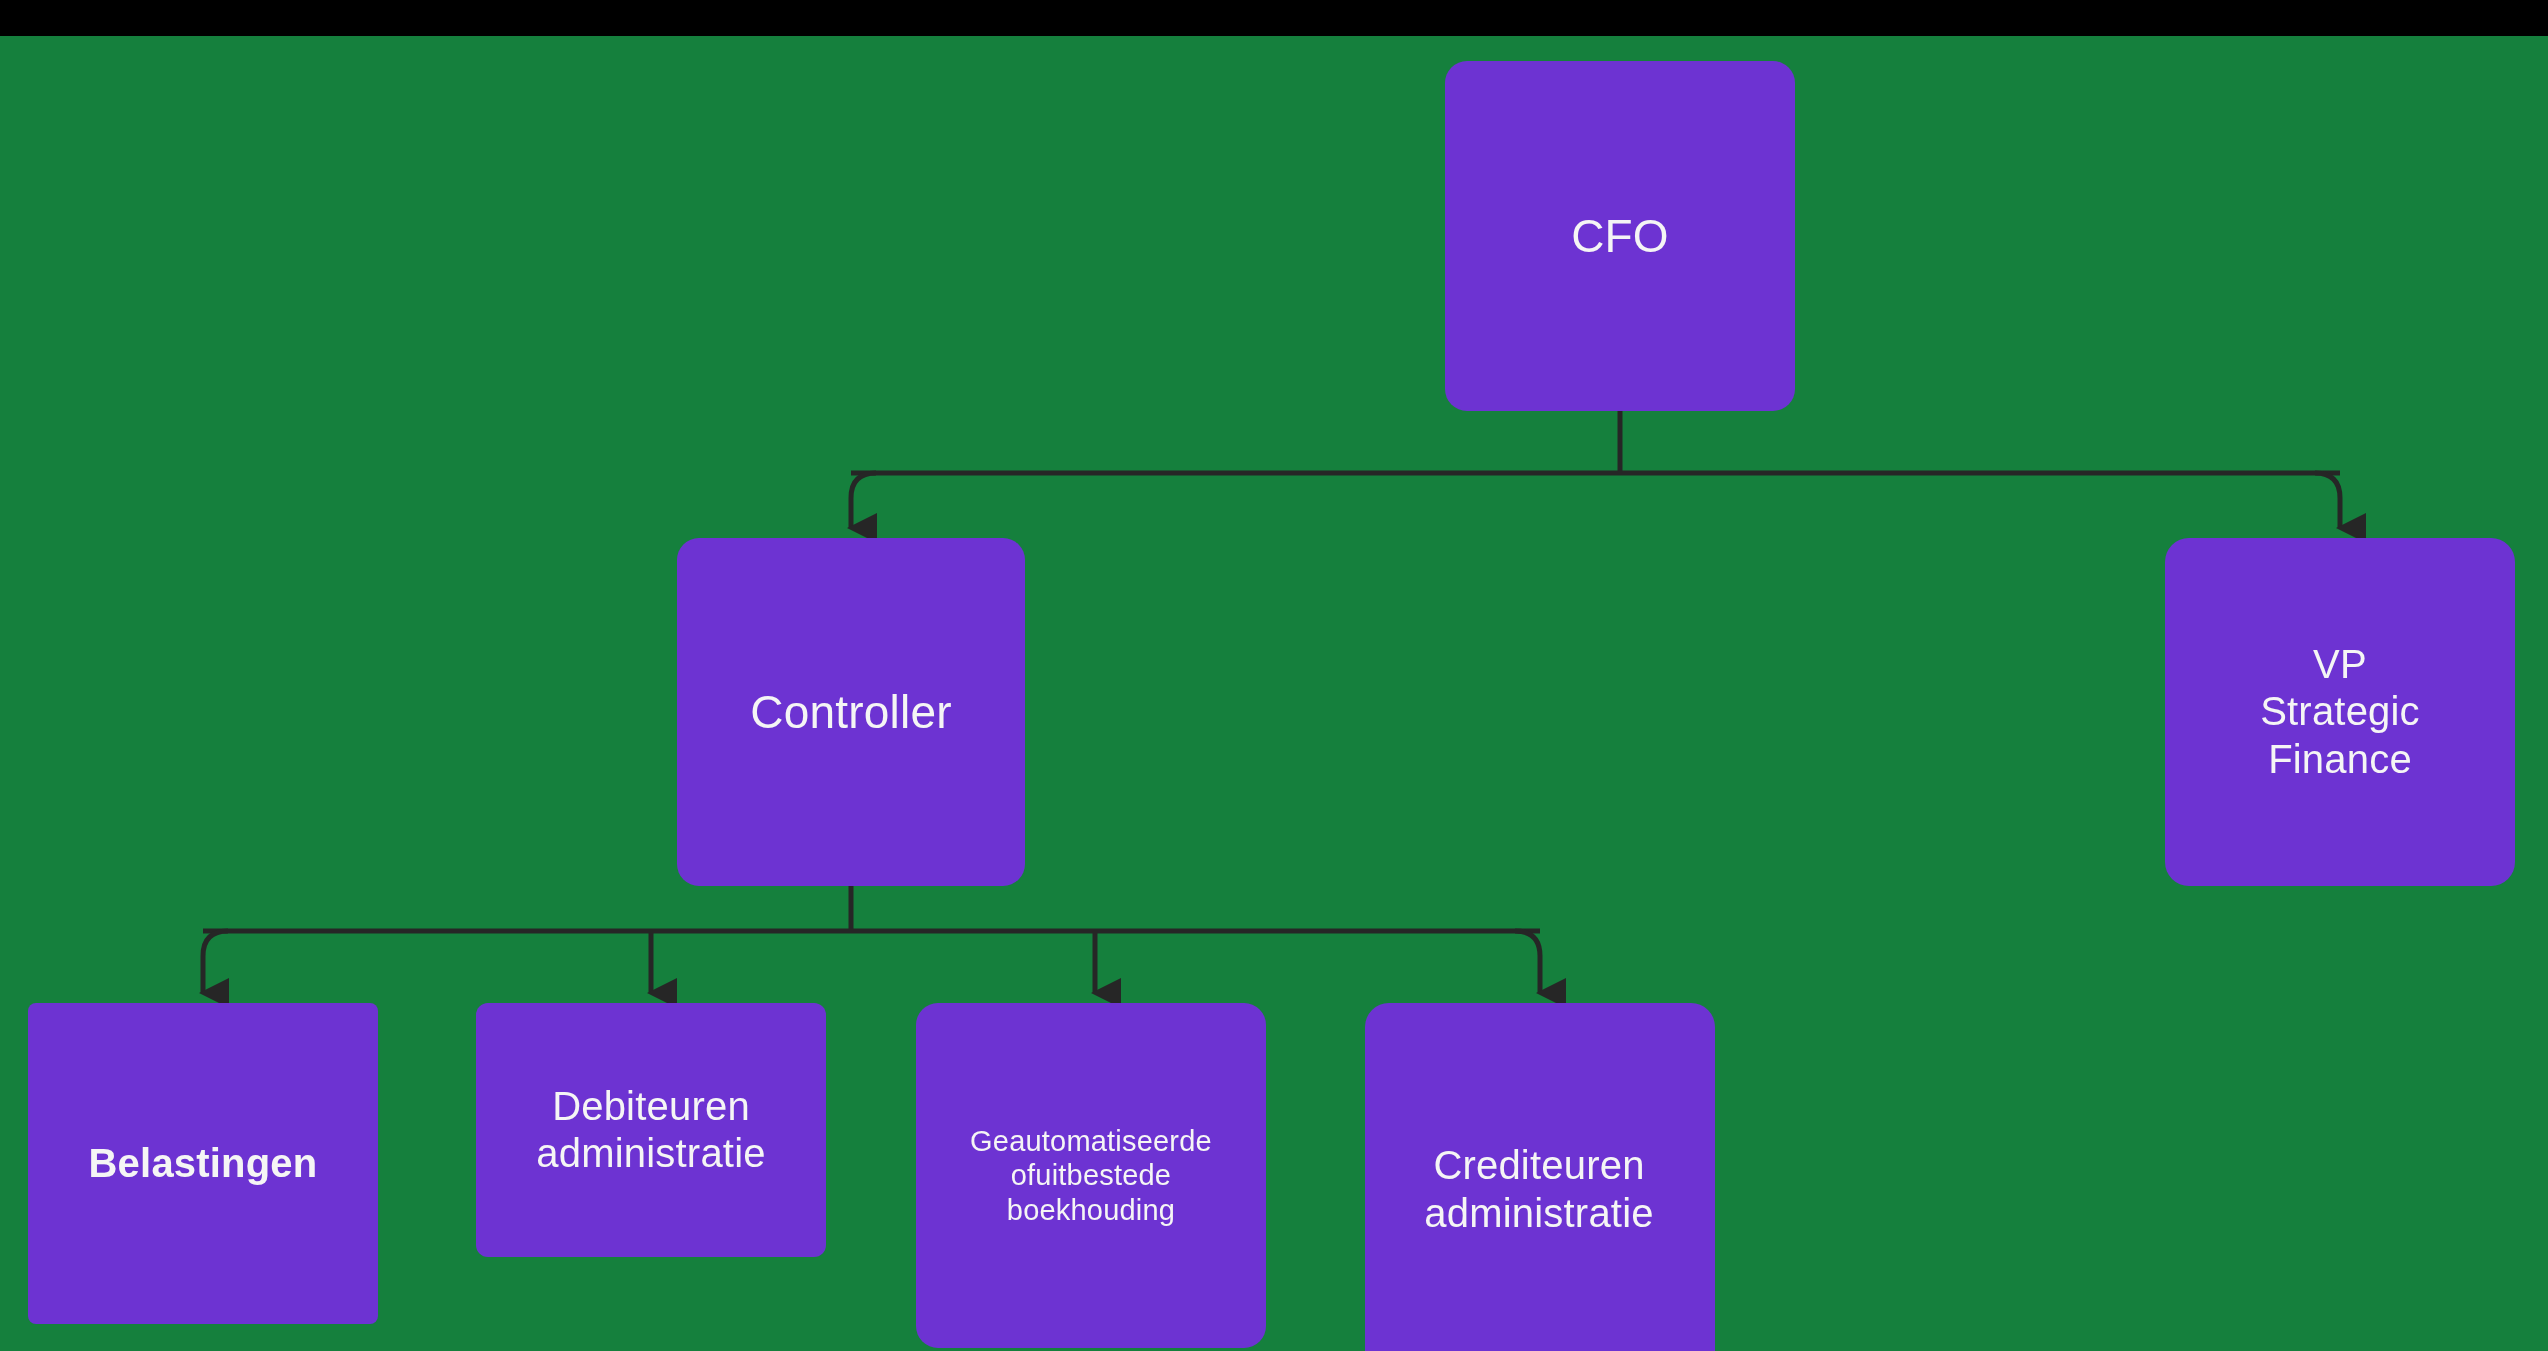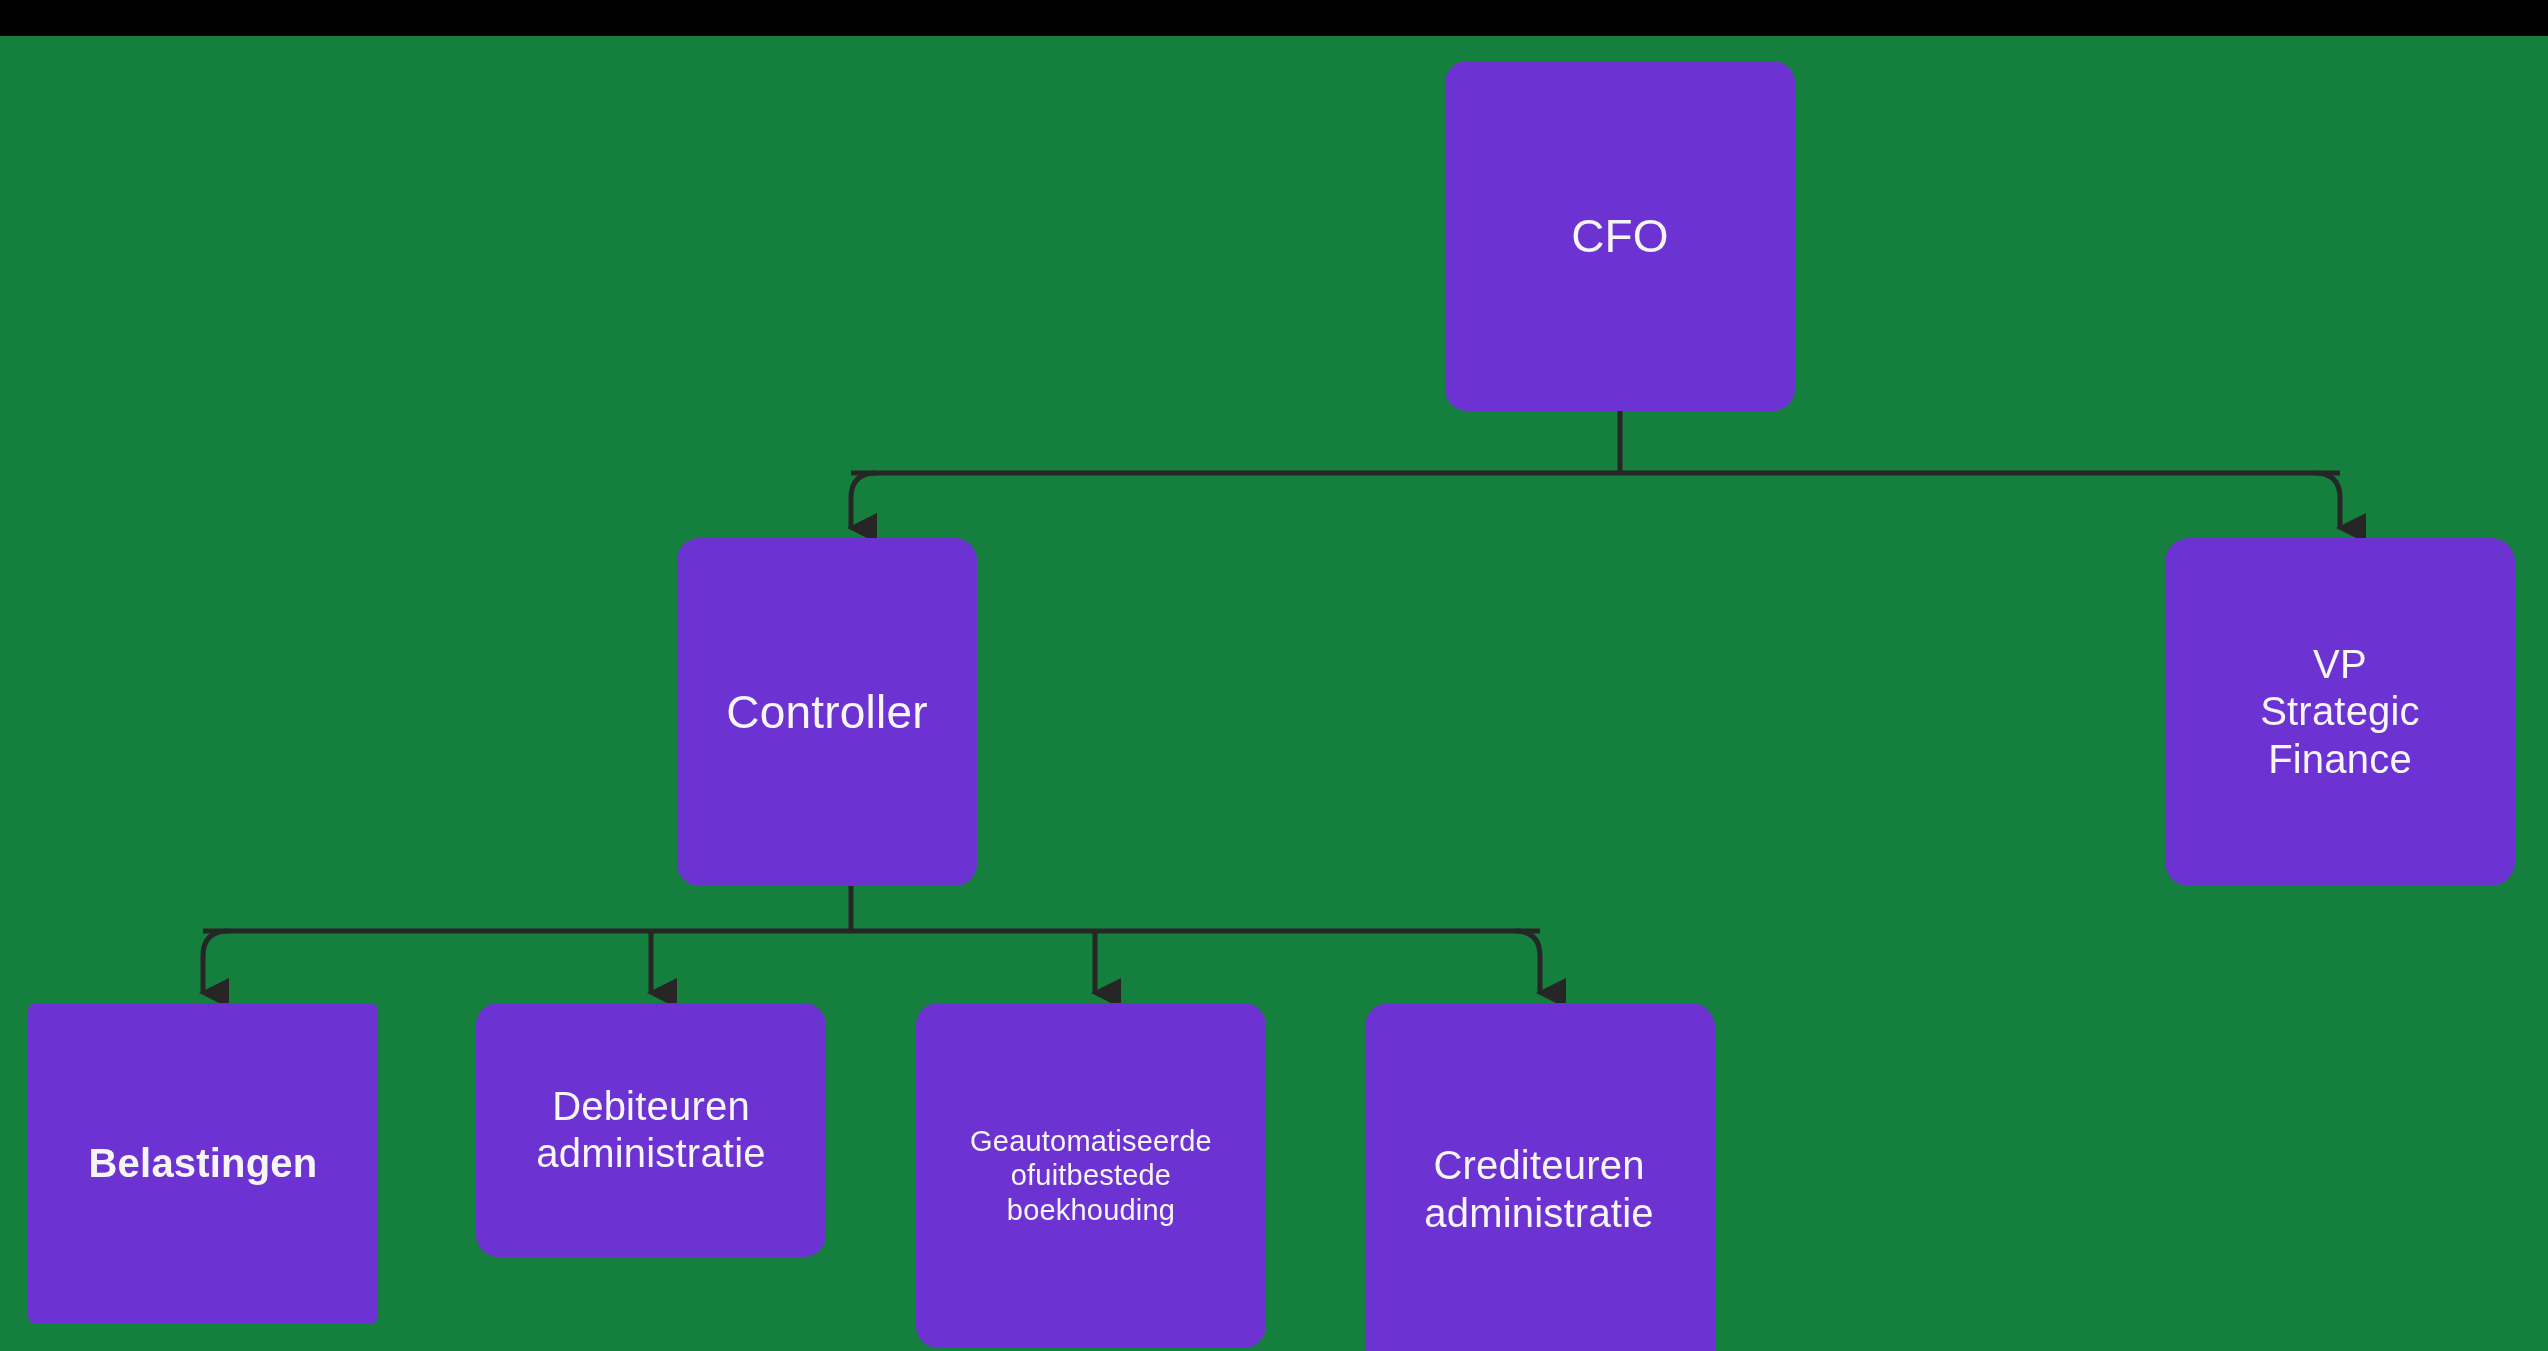--- a/index.html
+++ b/index.html
@@ -77,29 +77,29 @@
       <path d="M 651 895 L 651 957" marker-end="url(#arrowhead)"></path>
 
       <path d="M 1095 895 L 1095 957" marker-end="url(#arrowhead)"></path>
 
       <path d="M 1515 895 Q 1540 895 1540 920 L 1540 957" marker-end="url(#arrowhead)"></path>
     </g>
   </svg>
 
   <div class="node fs-lg" id="node-cfo" style="left: 1445px; top: 25px; width: 350px; height: 350px; background: rgb(109, 51, 210); color: rgb(245, 245, 245); border-radius: 22px;">CFO</div>
 
-  <div class="node fs-lg" id="node-controller" style="left: 677px; top: 502px; width: 300px; height: 348px; background: rgb(109, 51, 210); color: rgb(245, 245, 245); border-radius: 22px;">Controller</div>
+  <div class="node fs-lg" id="node-controller" style="left: 677px; top: 502px; width: 348px; height: 348px; background: rgb(109, 51, 210); color: rgb(245, 245, 245); border-radius: 22px;">Controller</div>
 
   <div class="node fs-md" id="node-vp-strategic-finance" style="left: 2165px; top: 502px; width: 350px; height: 348px; background: rgb(109, 51, 210); color: rgb(245, 245, 245); border-radius: 24px;">VP
 Strategic
 Finance</div>
 
   <div class="node fs-md" id="node-belastingen" style="left: 28px; top: 967px; width: 350px; height: 321px; background: rgb(109, 51, 210); color: rgb(245, 245, 245); border-radius: 8px; font-weight: bold;">Belastingen</div>
 
-  <div class="node fs-md" id="node-debiteuren-administratie" style="left: 476px; top: 967px; width: 350px; height: 254px; background: rgb(109, 51, 210); color: rgb(245, 245, 245); border-radius: 22px;">Debiteuren
+  <div class="node fs-md" id="node-debiteuren-administratie" style="left: 476px; top: 967px; width: 350px; height: 254px; background: rgb(109, 51, 210); color: rgb(245, 245, 245); border-radius: 12px;">Debiteuren
 administratie</div>
 
   <div class="node fs-sm" id="node-geautomatiseerde-boekhouding" style="left: 916px; top: 967px; width: 350px; height: 345px; background: rgb(109, 51, 210); color: rgb(245, 245, 245); border-radius: 22px;">Geautomatiseerde
 ofuitbestede
 boekhouding</div>
 
   <div class="node fs-md" id="node-crediteuren-administratie" style="left: 1365px; top: 967px; width: 350px; height: 373px; background: rgb(109, 51, 210); color: rgb(245, 245, 245); border-radius: 24px; padding-left: 8px;">Crediteuren
 administratie</div>
 
 </div>

